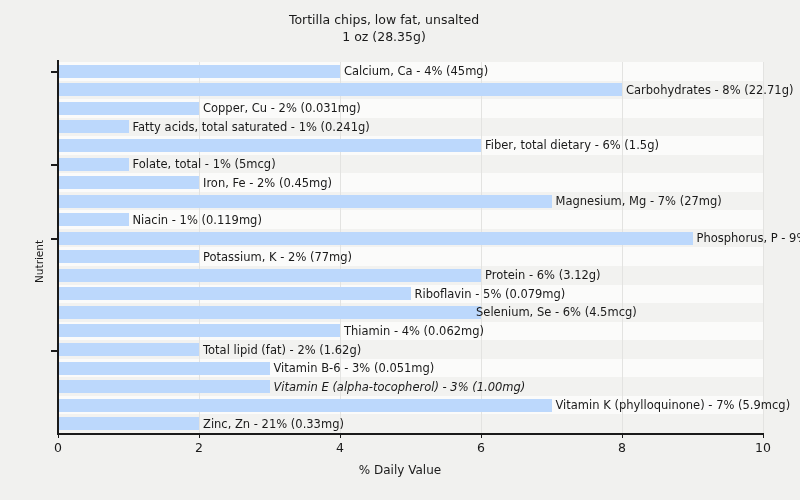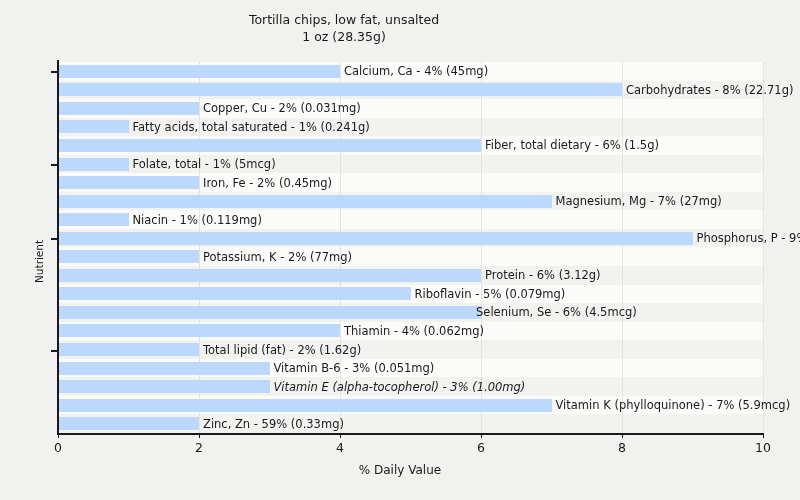--- a/index.html
+++ b/index.html
@@ -9,20 +9,21 @@
     font-family:"DejaVu Sans","Liberation Sans",sans-serif;
     overflow:hidden;
     position:relative;
   }
   #figure{position:absolute;left:0;top:0;width:800px;height:500px;}
 
   
   #title-block{
     position:absolute;left:0;top:11px;width:688px;text-align:center;
     color:#1a1a1a;
+    padding-left:40px;
   }
   #chart-title{font-size:12.5px;line-height:17px;}
   #chart-subtitle{font-size:12.5px;line-height:17px;}
 
   
   #plot{
     position:absolute;
     left:58px;top:62px;
     width:705px;height:371px;
     background:#fbfbfa;
@@ -181,21 +182,21 @@
         <div class="bar-row" style="top: 318.125px; height: 13px;">
           <div class="bar" style="width: 211.5px; background: rgb(188, 216, 252);"></div>
           <div class="bar-label" style="left: 211.5px; font-style: italic;">Vitamin E (alpha-tocopherol) - 3% (1.00mg)</div>
         </div>
         <div class="bar-row" style="top: 336.675px; height: 13px;">
           <div class="bar" style="width: 493.5px; background: rgb(188, 216, 252);"></div>
           <div class="bar-label" style="left: 493.5px;">Vitamin K (phylloquinone) - 7% (5.9mcg)</div>
         </div>
         <div class="bar-row" style="top: 355.225px; height: 13px;">
           <div class="bar" style="width: 141px; background: rgb(188, 216, 252);"></div>
-          <div class="bar-label" style="left: 141px;">Zinc, Zn - 59% (0.33mg)</div>
+          <div class="bar-label" style="left: 141px;">Zinc, Zn - 21% (0.33mg)</div>
         </div>
       </div>
   </div>
 
   <div id="axis-left"></div>
   <div id="axis-bottom"></div>
   <div id="yticks">
       <div class="ytick" style="position: absolute; left: 51px; top: 71.275px;"></div>
       <div class="ytick" style="position: absolute; left: 51px; top: 164.025px;"></div>
       <div class="ytick" style="position: absolute; left: 51px; top: 238.225px;"></div>

